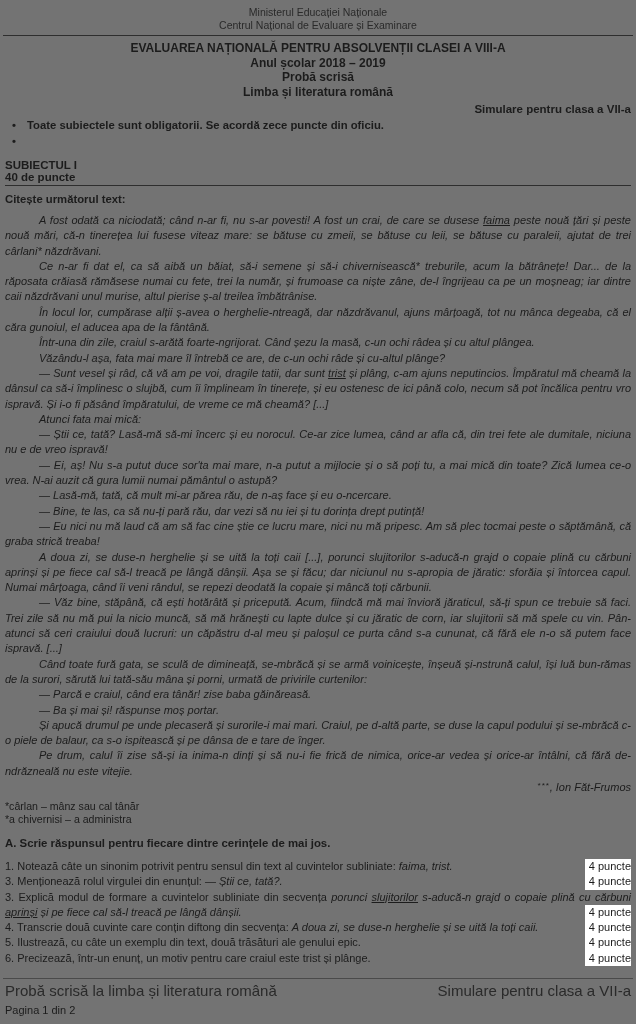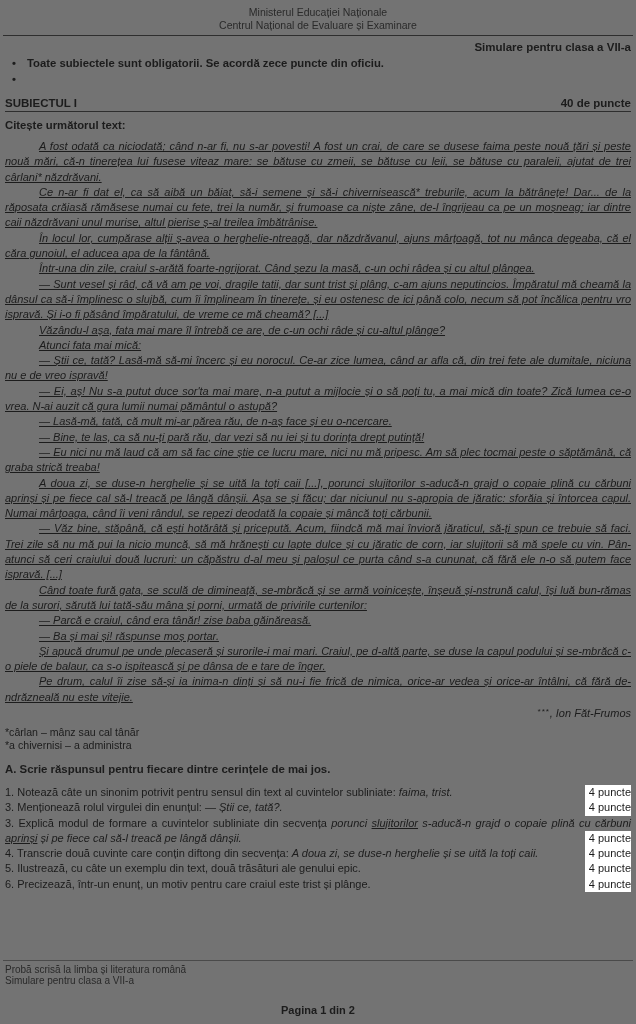--- a/index.html
+++ b/index.html
@@ -17,53 +17,59 @@
   .toprule { border-top: 1.6px solid #2e2e2e; margin: 3px -2px 5px -2px; }
   .title-block { text-align: center; font-weight: bold; font-size: 12px; line-height: 14.5px; }
   .sim { text-align: right; font-weight: bold; font-size: 11.5px; margin-top: 4px; }
   .bullets { margin-top: 3px; }
   .bullet { display: flex; font-weight: bold; font-size: 11.3px; line-height: 15.5px; }
   .bullet .dot { flex: 0 0 22px; padding-left: 7px; box-sizing: border-box; }
   .subject-line {
     display: flex; justify-content: space-between;
     font-weight: bold; font-size: 11.5px;
     border-bottom: 1.6px solid #2e2e2e;
-    padding-bottom: 2px; margin-top: 10px;
+    padding-bottom: 2px; margin-top: 10px; flex-direction: column;
   }
   .instruction { font-weight: bold; font-size: 11.3px; margin-top: 7px; }
-  .story { margin-top: 8px; font-size: 11px; line-height: 15.3px; text-decoration: underline; }
+  .story { margin-top: 8px; font-size: 11px; line-height: 15.3px; }
   .story p.sp {
     margin: 0; text-indent: 34px; text-align: justify; font-style: italic;
   }
   .attribution { text-align: right; font-style: italic; font-size: 11px; margin-top: 2px; }
   .attribution .stars { font-size: 8px; vertical-align: 3px; letter-spacing: 1px; }
   .footnotes { margin-top: 7px; font-size: 10.6px; line-height: 13.5px; }
   .section-a { font-weight: bold; font-size: 11.4px; margin-top: 10px; }
   .items { margin-top: 10px; font-size: 11px; line-height: 15.3px; }
   .item { position: relative; text-align: justify; }
   .item .points { position: absolute; right: 0; bottom: 0; font-weight: normal; background: #fff; padding-left: 4px; }
   .i { font-style: italic; }
   .u { text-decoration: underline; }
   footer.pagefoot { position: absolute; left: 5px; right: 5px; bottom: 8px; }
   .footrule { border-top: 1.2px solid #4a4a4a; margin: 0 -2px 3px -2px; }
-  .footline { display: flex; justify-content: space-between; font-size: 10px; color: #2a2a2a; flex-direction: column; }
-  .pageno { text-align: center; font-size: 11px; margin-top: 18px; font-weight: bold; }
+  .footline { display: flex; justify-content: space-between; font-size: 15px; color: #2a2a2a; }
+  .pageno { text-align: left; font-size: 11px; margin-top: 5px; }
 </style>
 </head>
 <body>
 
 <div class="page">
 
   <div class="minhead">
     <div>Ministerul Educației Naționale</div>
     <div>Centrul Național de Evaluare și Examinare</div>
   </div>
 
   <div class="toprule"></div>
 
+  <div class="title-block">
+    <div>EVALUAREA NAȚIONALĂ PENTRU ABSOLVENȚII CLASEI A VIII-A</div>
+    <div>Anul școlar 2018 – 2019</div>
+    <div>Probă scrisă</div>
+    <div>Limba și literatura română</div>
+  </div>
 
   <div class="sim">Simulare pentru clasa a VII-a</div>
 
   <div class="bullets">
     <div class="bullet">
       <span class="dot">•</span>
       <span>Toate subiectele sunt obligatorii. Se acordă zece puncte din oficiu.</span>
     </div>
     <div class="bullet">
       <span class="dot">•</span>
@@ -75,22 +81,22 @@
     <span>40 de puncte</span>
   </div>
 
   <div class="instruction">Citește următorul text:</div>
 
   <div class="story">
       <p class="sp"><span>A fost odată ca niciodată; când n-ar fi, nu s-ar povesti! A fost un crai, de care se dusese </span><span class="u">faima</span><span> peste nouă țări și peste nouă mări, că-n tinerețea lui fusese viteaz mare: se bătuse cu zmeii, se bătuse cu leii, se bătuse cu paraleii, ajutat de trei cârlani* năzdrăvani.</span></p>
       <p class="sp"><span>Ce n-ar fi dat el, ca să aibă un băiat, să-i semene și să-i chivernisească* treburile, acum la bătrânețe! Dar... de la răposata crăiasă rămăsese numai cu fete, trei la număr, și frumoase ca niște zâne, de-l îngrijeau ca pe un moșneag; iar dintre caii năzdrăvani unul murise, altul pierise ș-al treilea îmbătrânise.</span></p>
       <p class="sp"><span>În locul lor, cumpărase alții ș-avea o herghelie-ntreagă, dar năzdrăvanul, ajuns mârțoagă, tot nu mânca degeaba, că el căra gunoiul, el aducea apa de la fântână.</span></p>
       <p class="sp"><span>Într-una din zile, craiul s-arătă foarte-ngrijorat. Când șezu la masă, c-un ochi râdea și cu altul plângea.</span></p>
+      <p class="sp"><span>Văzându-l așa, fata mai mare îl întrebă ce are, de c-un ochi râde și cu-altul plânge?</span></p>
       <p class="sp"><span>— Sunt vesel și râd, că vă am pe voi, dragile tatii, dar sunt </span><span class="u">trist</span><span> și plâng, c-am ajuns neputincios. Împăratul mă cheamă la dânsul ca să-i împlinesc o slujbă, cum îi împlineam în tinerețe, și eu ostenesc de ici până colo, necum să pot încălica pentru vro ispravă. Și i-o fi păsând împăratului, de vreme ce mă cheamă? [...]</span></p>
-      <p class="sp"><span>Văzându-l așa, fata mai mare îl întrebă ce are, de c-un ochi râde și cu-altul plânge?</span></p>
       <p class="sp"><span>Atunci fata mai mică:</span></p>
       <p class="sp"><span>— Știi ce, tată? Lasă-mă să-mi încerc și eu norocul. Ce-ar zice lumea, când ar afla că, din trei fete ale dumitale, niciuna nu e de vreo ispravă!</span></p>
       <p class="sp"><span>— Ei, aș! Nu s-a putut duce sor'ta mai mare, n-a putut a mijlocie și o să poți tu, a mai mică din toate? Zică lumea ce-o vrea. N-ai auzit că gura lumii numai pământul o astupă?</span></p>
       <p class="sp"><span>— Lasă-mă, tată, că mult mi-ar părea rău, de n-aș face și eu o-ncercare.</span></p>
       <p class="sp"><span>— Bine, te las, ca să nu-ți pară rău, dar vezi să nu iei și tu dorința drept putință!</span></p>
       <p class="sp"><span>— Eu nici nu mă laud că am să fac cine știe ce lucru mare, nici nu mă pripesc. Am să plec tocmai peste o săptămână, că graba strică treaba!</span></p>
       <p class="sp"><span>A doua zi, se duse-n herghelie și se uită la toți caii [...], porunci slujitorilor s-aducă-n grajd o copaie plină cu cărbuni aprinși și pe fiece cal să-l treacă pe lângă dânșii. Așa se și făcu; dar niciunul nu s-apropia de jăratic: sforăia și întorcea capul. Numai mârțoaga, când îi veni rândul, se repezi deodată la copaie și mâncă toți cărbunii.</span></p>
       <p class="sp"><span>— Văz bine, stăpână, că ești hotărâtă și pricepută. Acum, fiindcă mă mai învioră jăraticul, să-ți spun ce trebuie să faci. Trei zile să nu mă pui la nicio muncă, să mă hrănești cu lapte dulce și cu jăratic de corn, iar slujitorii să mă spele cu vin. Pân-atunci să ceri craiului două lucruri: un căpăstru d-al meu și paloșul ce purta când s-a cununat, că fără ele n-o să putem face ispravă. [...]</span></p>
       <p class="sp"><span>Când toate fură gata, se sculă de dimineață, se-mbrăcă și se armă voinicește, înșeuă și-nstrună calul, își luă bun-rămas de la surori, sărută lui tată-său mâna și porni, urmată de privirile curtenilor:</span></p>
       <p class="sp"><span>— Parcă e craiul, când era tânăr! zise baba găinăreasă.</span></p>

